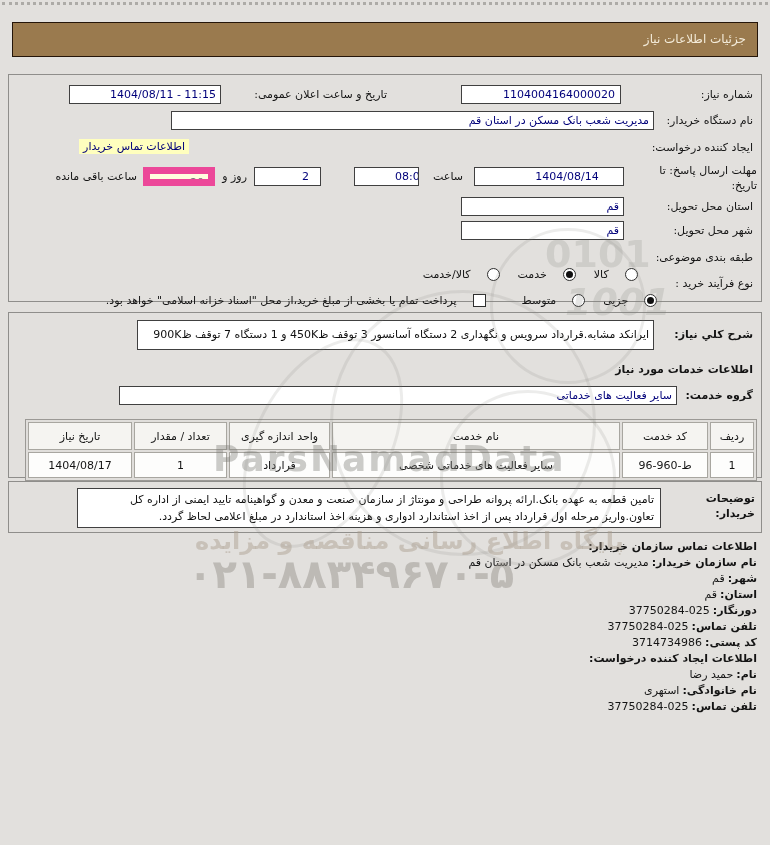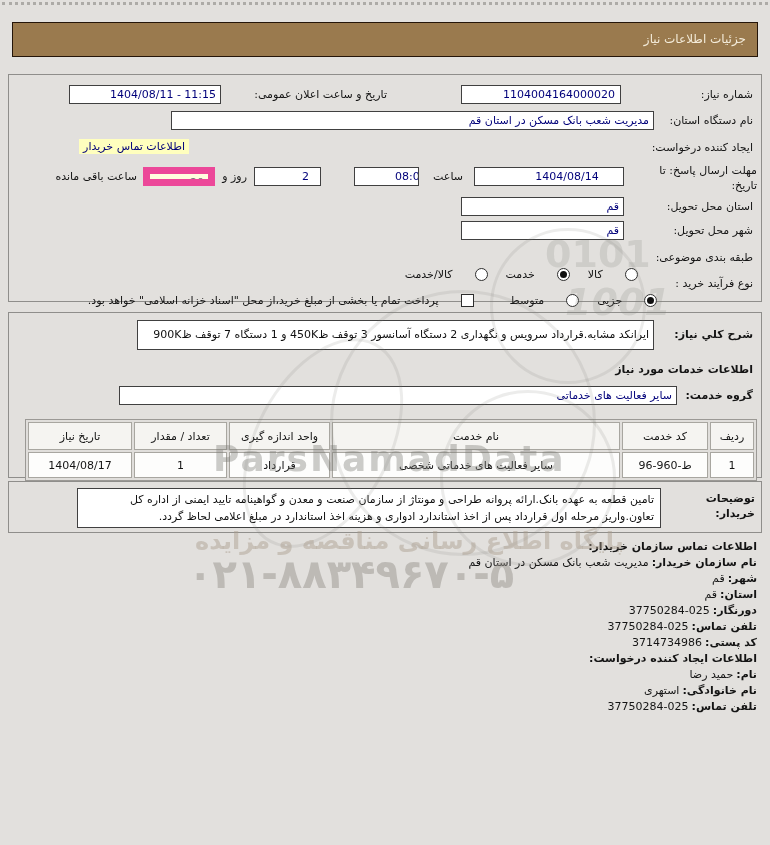--- a/index.html
+++ b/index.html
@@ -25,21 +25,21 @@
     padding:0 4px;overflow:hidden;white-space:nowrap;
   }
   .center{text-align:center;}
   .ltr{direction:ltr;padding-left:40px;}
   .taglink{
     position:absolute;background:#FFFFBE;color:#00007A;font-size:11px;
     padding:1px 4px;white-space:nowrap;cursor:pointer;
   }
   .cntbox{background:#FFFFDE;color:#6F7276;border:7px solid #ec4899;}
   .optrow{position:absolute;display:flex;align-items:center;gap:18px;font-size:11px;height:16px;}
-  .opt{display:flex;align-items:center;gap:22px;margin-top:34px;}
+  .opt{display:flex;align-items:center;gap:16px;margin-top:34px;}
   .radio{width:13px;height:13px;border:1px solid #2E2E2E;border-radius:50%;background:#fff;display:inline-block;position:relative;box-sizing:border-box;flex:0 0 auto;}
   .radio.checked::after{content:"";position:absolute;top:2px;left:2px;right:2px;bottom:2px;background:#101010;border-radius:50%;}
   .chk{width:13px;height:13px;border:1px solid #2E2E2E;background:#fff;display:inline-block;box-sizing:border-box;flex:0 0 auto;}
   .blackbox{color:#101010;}
   .big-textbox{white-space:normal;}
   .svc-table{
     position:absolute;border-spacing:2px;border:1px solid #9B9995;
     font-size:11px;background:#E0DEDB;table-layout:fixed;
   }
   .svc-table th{background:#F5F4F1;border:1px solid #A8A6A0;font-weight:normal;height:26px;padding:0 3px;font-size:11px;color:#141414;}
@@ -64,21 +64,21 @@
   <span>جزئیات اطلاعات نیاز</span>
 </div>
 
 <div class="panel" style="top:74px;height:228px;">
 
   <div class="lbl" style="right:8px;top:13px;">شماره نیاز:</div>
   <div class="ibox center ltr" style="right:140px;top:10px;width:160px;">1104004164000020</div>
   <div class="lbl" style="right:374px;top:13px;">تاریخ و ساعت اعلان عمومی:</div>
   <div class="ibox center ltr" style="right:540px;top:10px;width:152px;">1404/08/11 - 11:15</div>
 
-  <div class="lbl" style="right:8px;top:39px;">نام دستگاه استان:</div>
+  <div class="lbl" style="right:8px;top:39px;">نام دستگاه خریدار:</div>
   <div class="ibox" style="right:107px;top:36px;width:483px;">مدیریت شعب بانک مسکن در استان قم</div>
 
   <div class="lbl" style="right:8px;top:66px;">ایجاد کننده درخواست:</div>
   <div class="taglink" style="right:572px;top:64px;">اطلاعات تماس خریدار</div>
 
   <div class="lbl wrapLbl" style="right:4px;top:88px;width:104px;">
     <span style="display:block;">مهلت ارسال پاسخ: تا</span>
     <span style="display:block;">تاریخ:</span>
   </div>
   <div class="ibox center ltr" style="right:137px;top:92px;width:150px;">1404/08/14</div>

